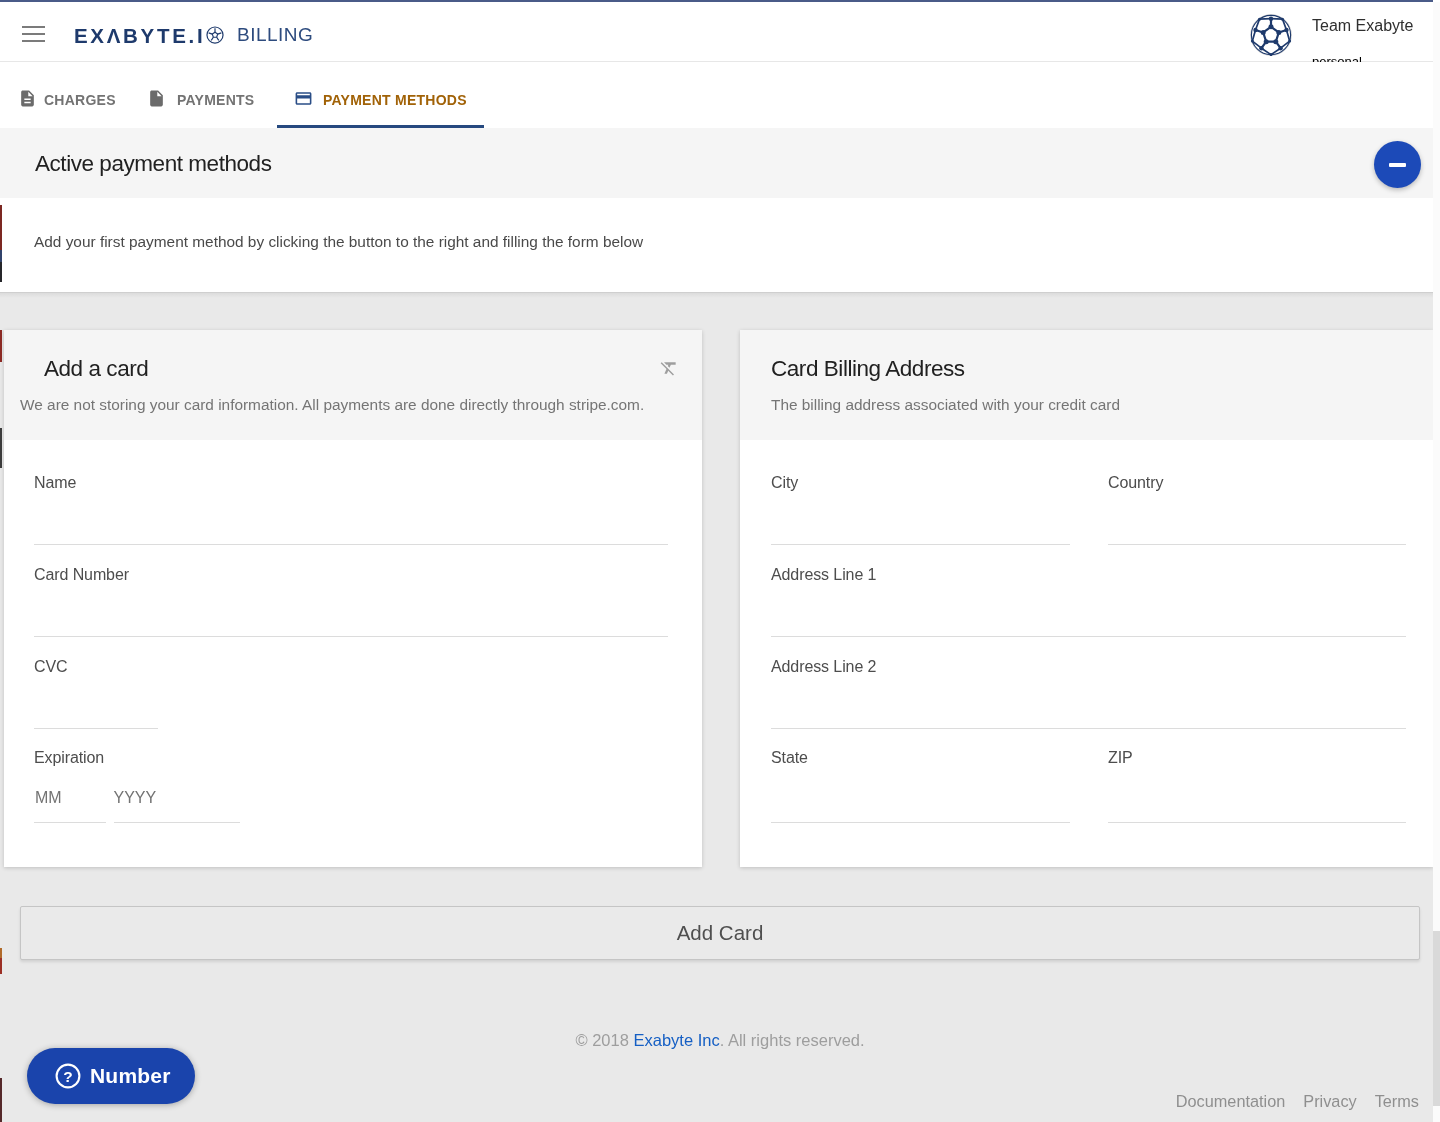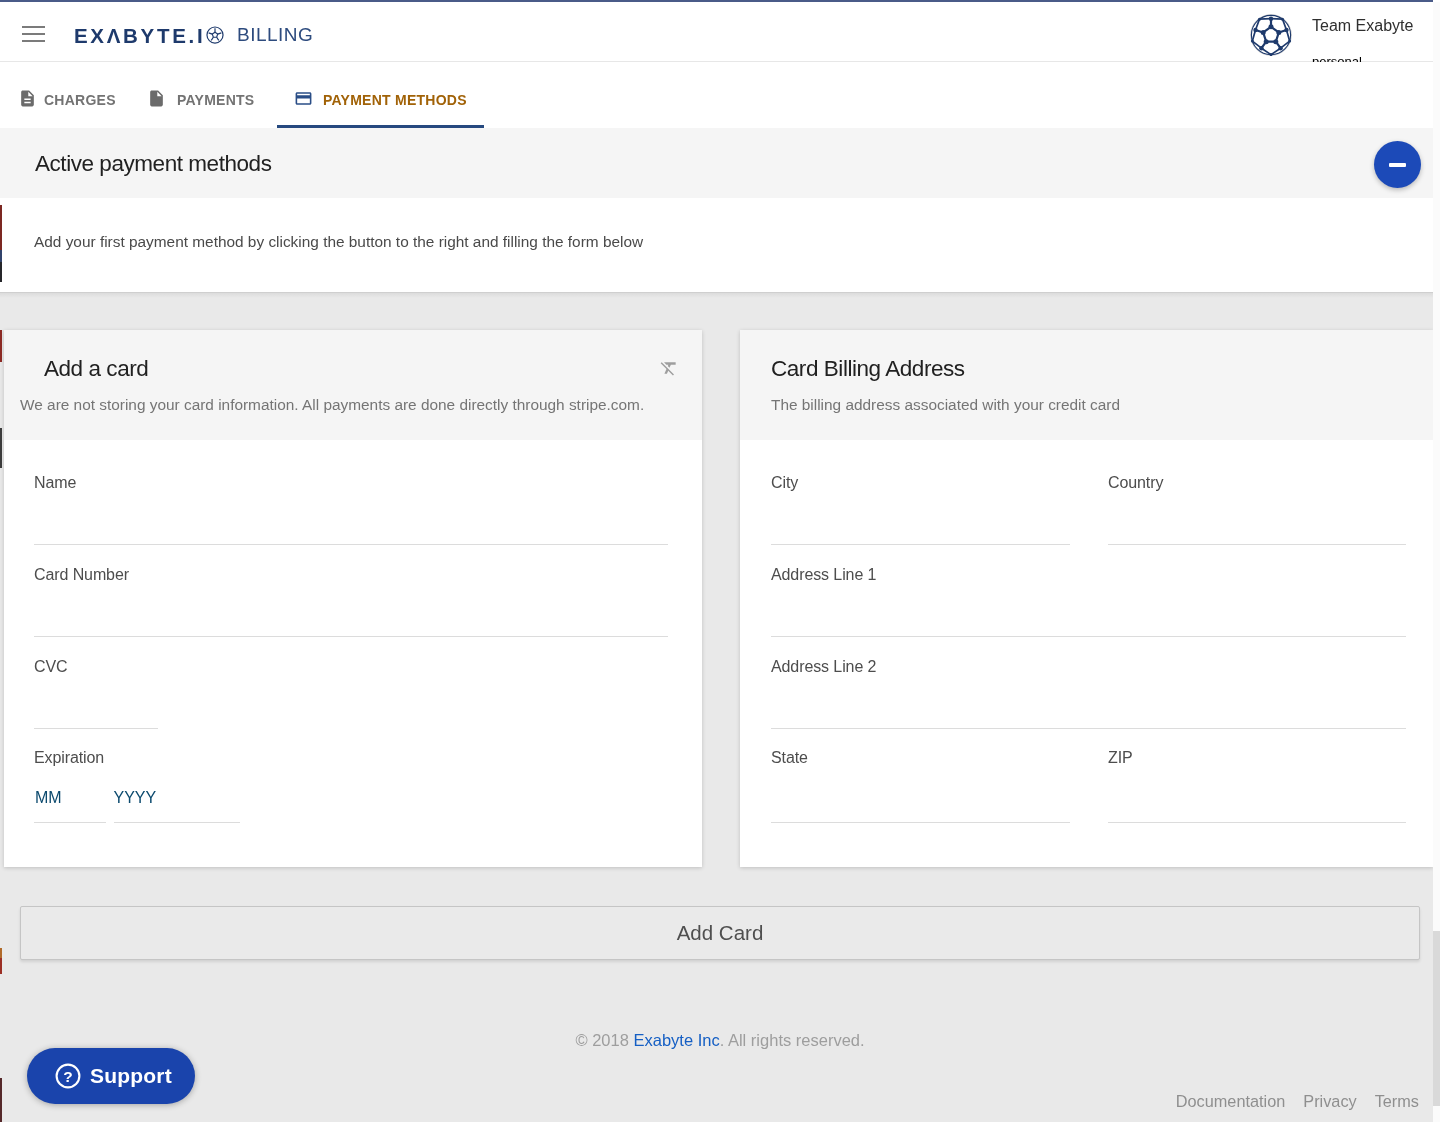--- a/index.html
+++ b/index.html
@@ -41,21 +41,21 @@
 .card { top:330px; height:537px; background:#fff; box-shadow:0 1px 4px rgba(0,0,0,0.18); }
 .cardL { left:4px; width:698px; }
 .cardR { left:740px; width:693px; }
 .cardhead { top:330px; height:110px; background:#f5f5f5; }
 .cardheadL { left:4px; width:698px; }
 .cardheadR { left:740px; width:693px; }
 .cardtitle { top:355.5px; font-size:22.5px; letter-spacing:-0.45px; color:#212121; }
 .cardsub { top:395.5px; font-size:15.4px; color:#757575; }
 .flabel { font-size:16px; font-weight:normal; letter-spacing:-0.1px; color:#4d4d4d; }
 .uline { height:1px; background:#dcdcdc; }
-.phold { font-size:16px; color:#0c4a6e; }
+.phold { font-size:16px; color:#737373; }
 
 
 .addcard { left:20px; top:906px; width:1400px; height:54px; background:#eaeaea; border:1px solid #c5c5c5; border-radius:2px; text-align:center; line-height:52px; font-size:20.5px; color:#4f4f4f; box-shadow:0 2px 3px rgba(0,0,0,0.10); }
 
 
 .foot1 { left:0; top:1031px; width:1440px; text-align:center; font-size:16.5px; color:#9e9e9e; }
 .foot1 .lnk { color:#155fc4; }
 .foot2 { left:0; top:1092px; width:1428px; text-align:right; font-size:16.3px; color:#8f8f8f; }
 .foot2 span { margin:0 9px; }
 
@@ -190,21 +190,21 @@
 <div class="abs addcard">Add Card</div>
 
 <div class="abs foot1">© 2018 <span class="lnk">Exabyte Inc</span>. All rights reserved.</div>
 <div class="abs foot2"><span>Documentation</span><span>Privacy</span><span>Terms</span></div>
 
 <div class="abs support"></div>
 <svg class="abs" style="left:55px; top:1063px;" width="26" height="26" viewBox="0 0 26 26">
   <circle cx="13" cy="13" r="11.4" fill="none" stroke="#fff" stroke-width="2.1"></circle>
   <text x="13" y="18.5" text-anchor="middle" font-family="Liberation Sans, sans-serif" font-size="15.5" font-weight="bold" fill="#fff">?</text>
 </svg>
-<div class="abs supporttxt">Support</div>
+<div class="abs supporttxt">Number</div>
 
 <div class="abs sbtrack"></div>
 <div class="abs sbthumb"></div>
 
 <div class="abs sliver" style="top:205px; height:45px; background:#7c2822;"></div>
 <div class="abs sliver" style="top:250px; height:12px; background:#31436b;"></div>
 <div class="abs sliver" style="top:262px; height:20px; background:#26262a;"></div>
 <div class="abs sliver" style="top:330px; height:32px; background:#8c2a24;"></div>
 <div class="abs sliver" style="top:428px; height:40px; background:#3c3c3c;"></div>
 <div class="abs sliver" style="top:948px; height:10px; background:#b06a2a;"></div>

